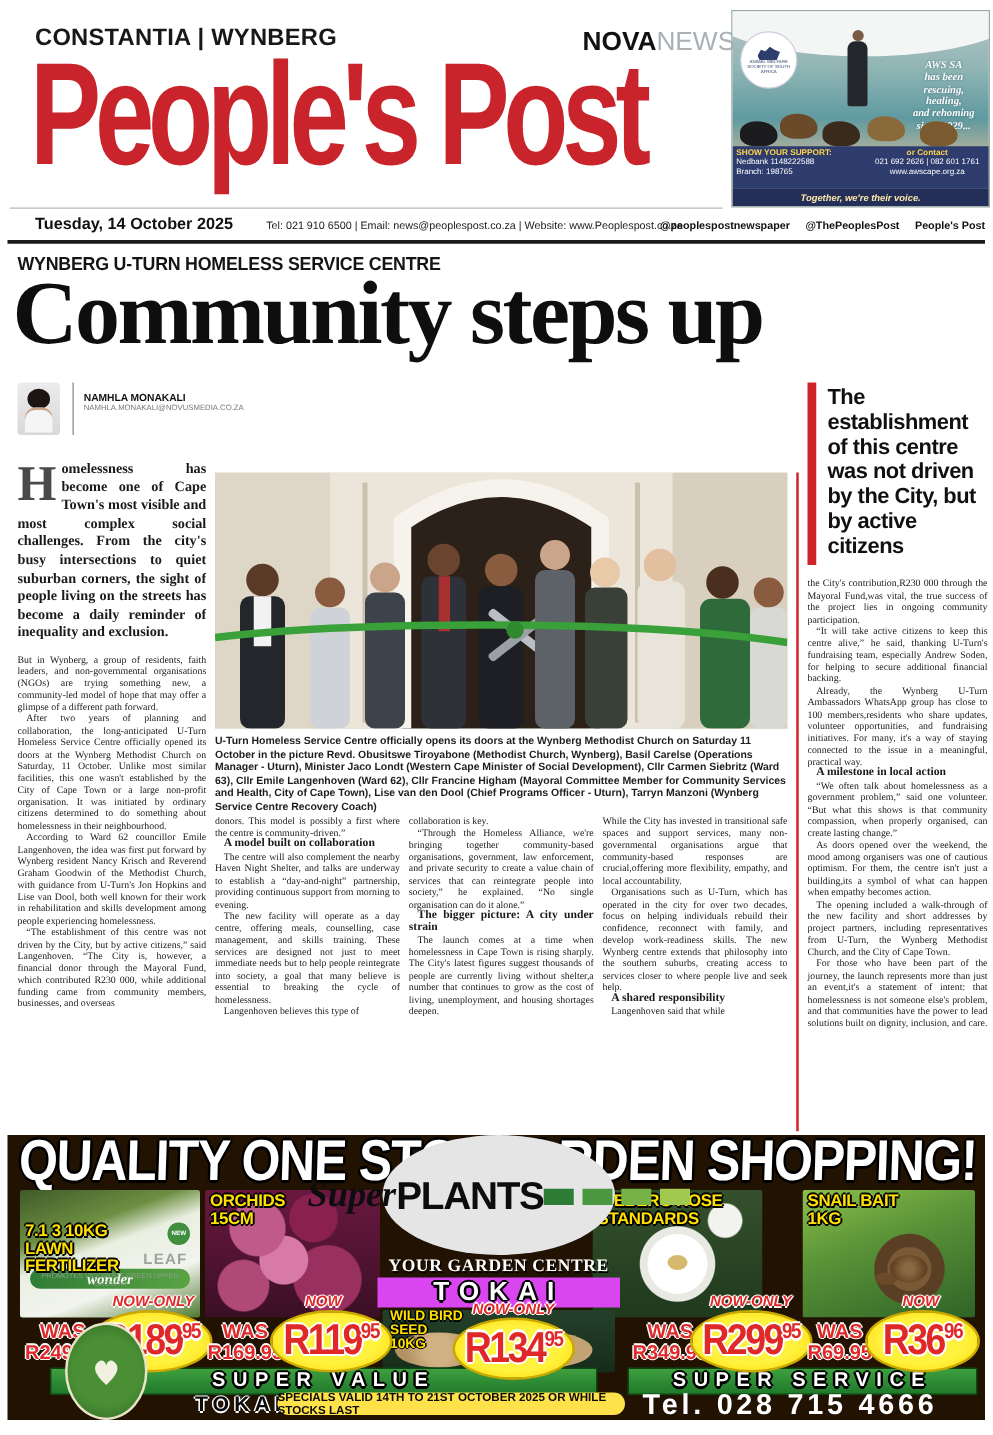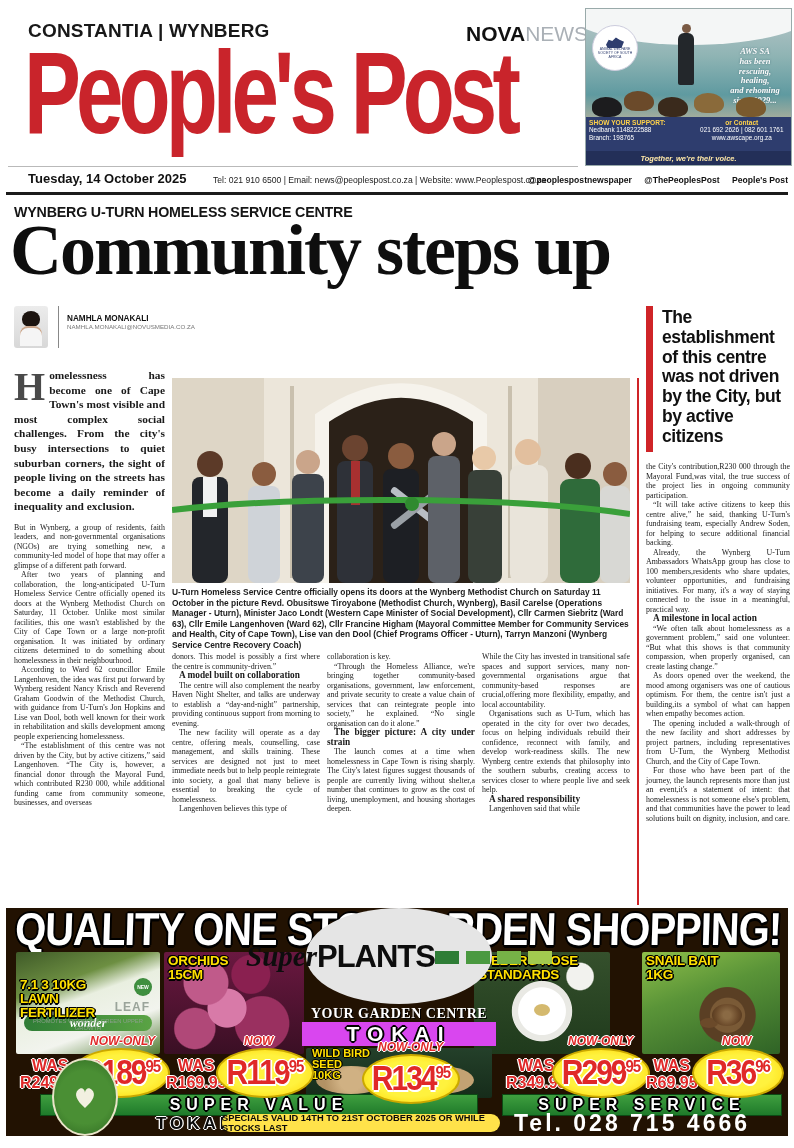--- a/index.html
+++ b/index.html
@@ -171,21 +171,21 @@
     <div class="byl-name">NAMHLA MONAKALI</div>
     <div class="byl-mail">NAMHLA.MONAKALI@NOVUSMEDIA.CO.ZA</div>
   </div>
 </div>
 
 <div class="abs col col1">
   <p class="intro"><span class="dropcap">H</span><span>omelessness has become one of Cape Town's most visible and most complex social challenges. From the city's busy intersections to quiet suburban corners, the sight of people living on the streets has become a daily reminder of inequality and exclusion.</span></p>
   <p class="sp">But in Wynberg, a group of residents, faith leaders, and non-governmental organisations (NGOs) are trying something new, a community-led model of hope that may offer a glimpse of a different path forward.</p>
   <p class="ind">After two years of planning and collaboration, the long-anticipated U-Turn Homeless Service Centre officially opened its doors at the Wynberg Methodist Church on Saturday, 11 October. Unlike most similar facilities, this one wasn't established by the City of Cape Town or a large non-profit organisation. It was initiated by ordinary citizens determined to do something about homelessness in their neighbourhood.</p>
   <p class="ind">According to Ward 62 councillor Emile Langenhoven, the idea was first put forward by Wynberg resident Nancy Krisch and Reverend Graham Goodwin of the Methodist Church, with guidance from U-Turn's Jon Hopkins and Lise van Dool, both well known for their work in rehabilitation and skills development among people experiencing homelessness.</p>
-  <p class="ind">“The establishment of this centre was not driven by the City, but by active citizens,” said Langenhoven. “The City is, however, a financial donor through the Mayoral Fund, which contributed R230 000, while additional funding came from community someone, businesses, and overseas</p>
+  <p class="ind">“The establishment of this centre was not driven by the City, but by active citizens,” said Langenhoven. “The City is, however, a financial donor through the Mayoral Fund, which contributed R230 000, while additional funding came from community members, businesses, and overseas</p>
 </div>
 
 <div class="abs photo">
   <svg width="458" height="205" viewBox="0 0 458 205" xmlns="http://www.w3.org/2000/svg">
     <rect width="458" height="205" fill="#e7e1d5"></rect>
     <rect x="0" y="0" width="458" height="205" fill="#ece6da"></rect>
     <path d="M150 205 L150 40 Q229 -15 308 40 L308 205 Z" fill="#2b2118"></path>
     <path d="M150 205 L150 40 Q229 -15 308 40 L308 205" fill="none" stroke="#f6f3ec" stroke-width="14"></path>
     <rect x="0" y="0" width="92" height="205" fill="#ded6c6"></rect>
     <rect x="366" y="0" width="92" height="205" fill="#d8cfbf"></rect>

